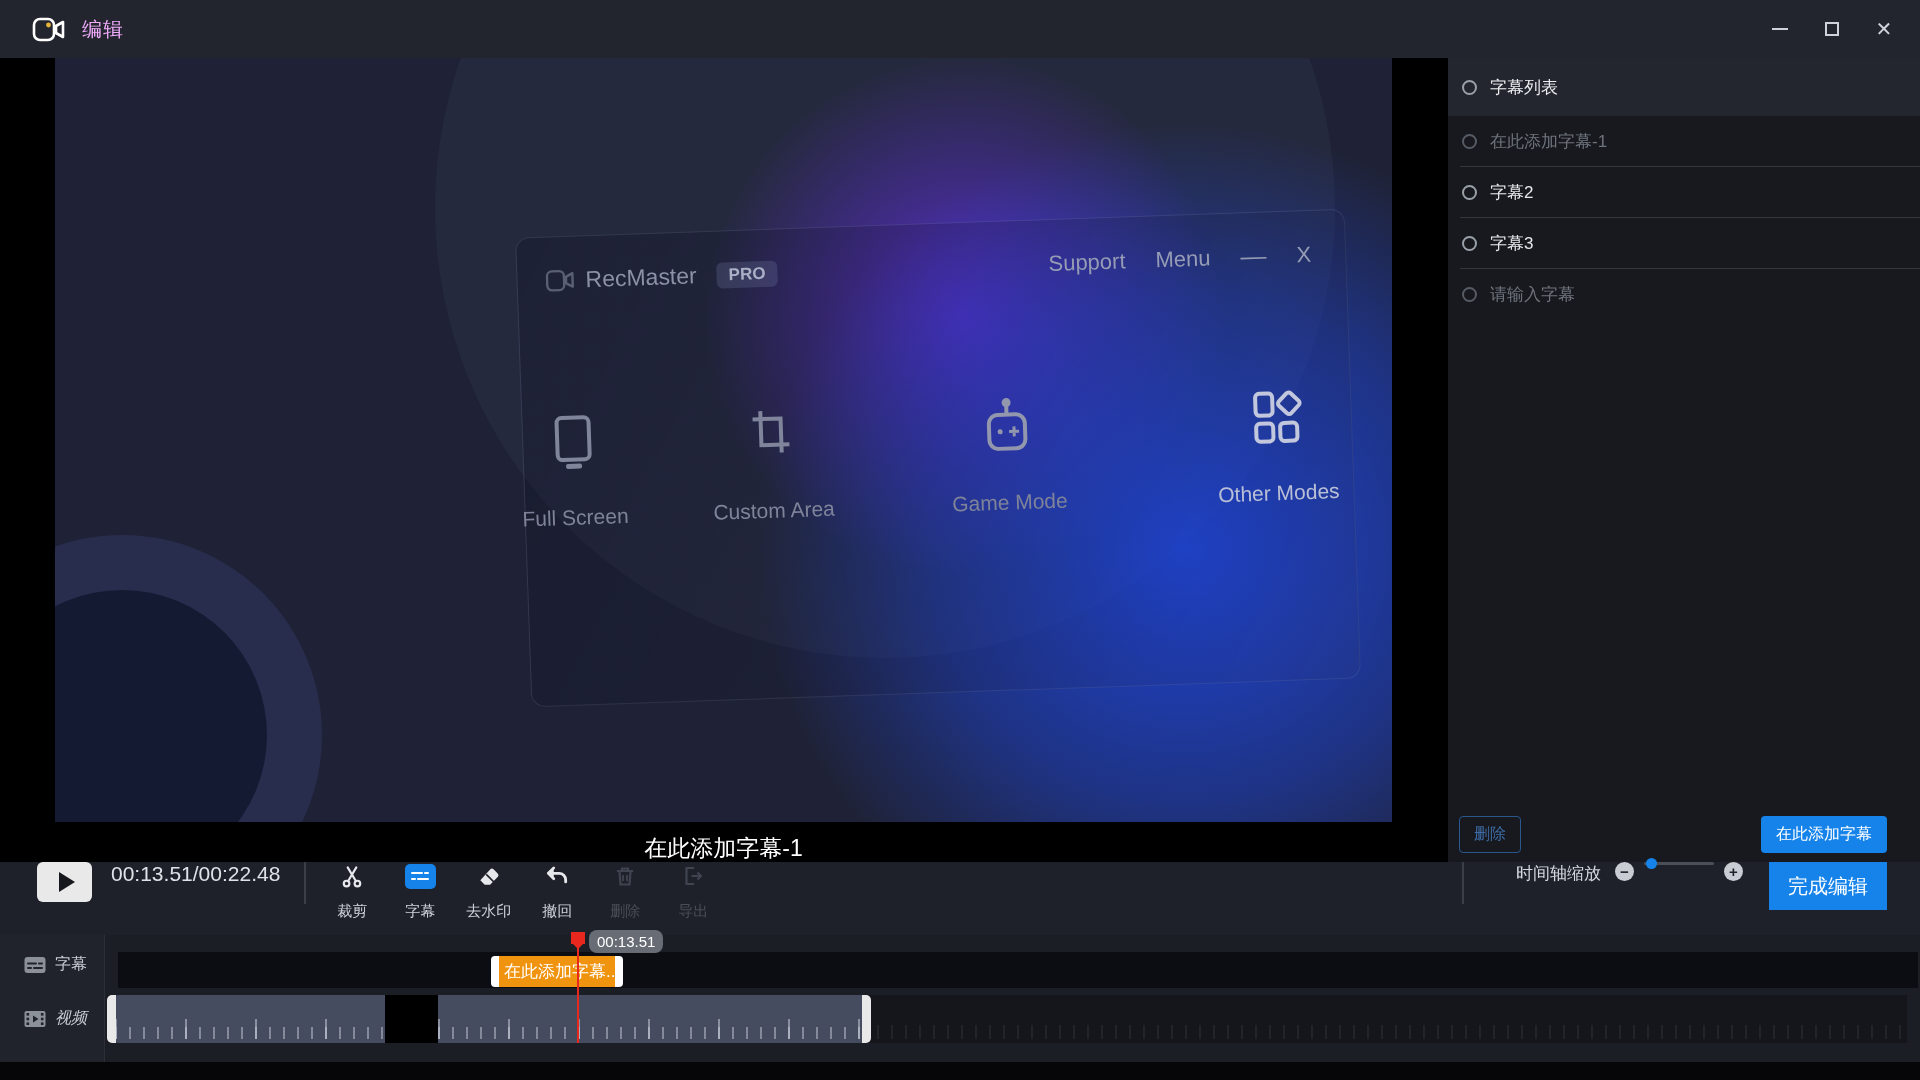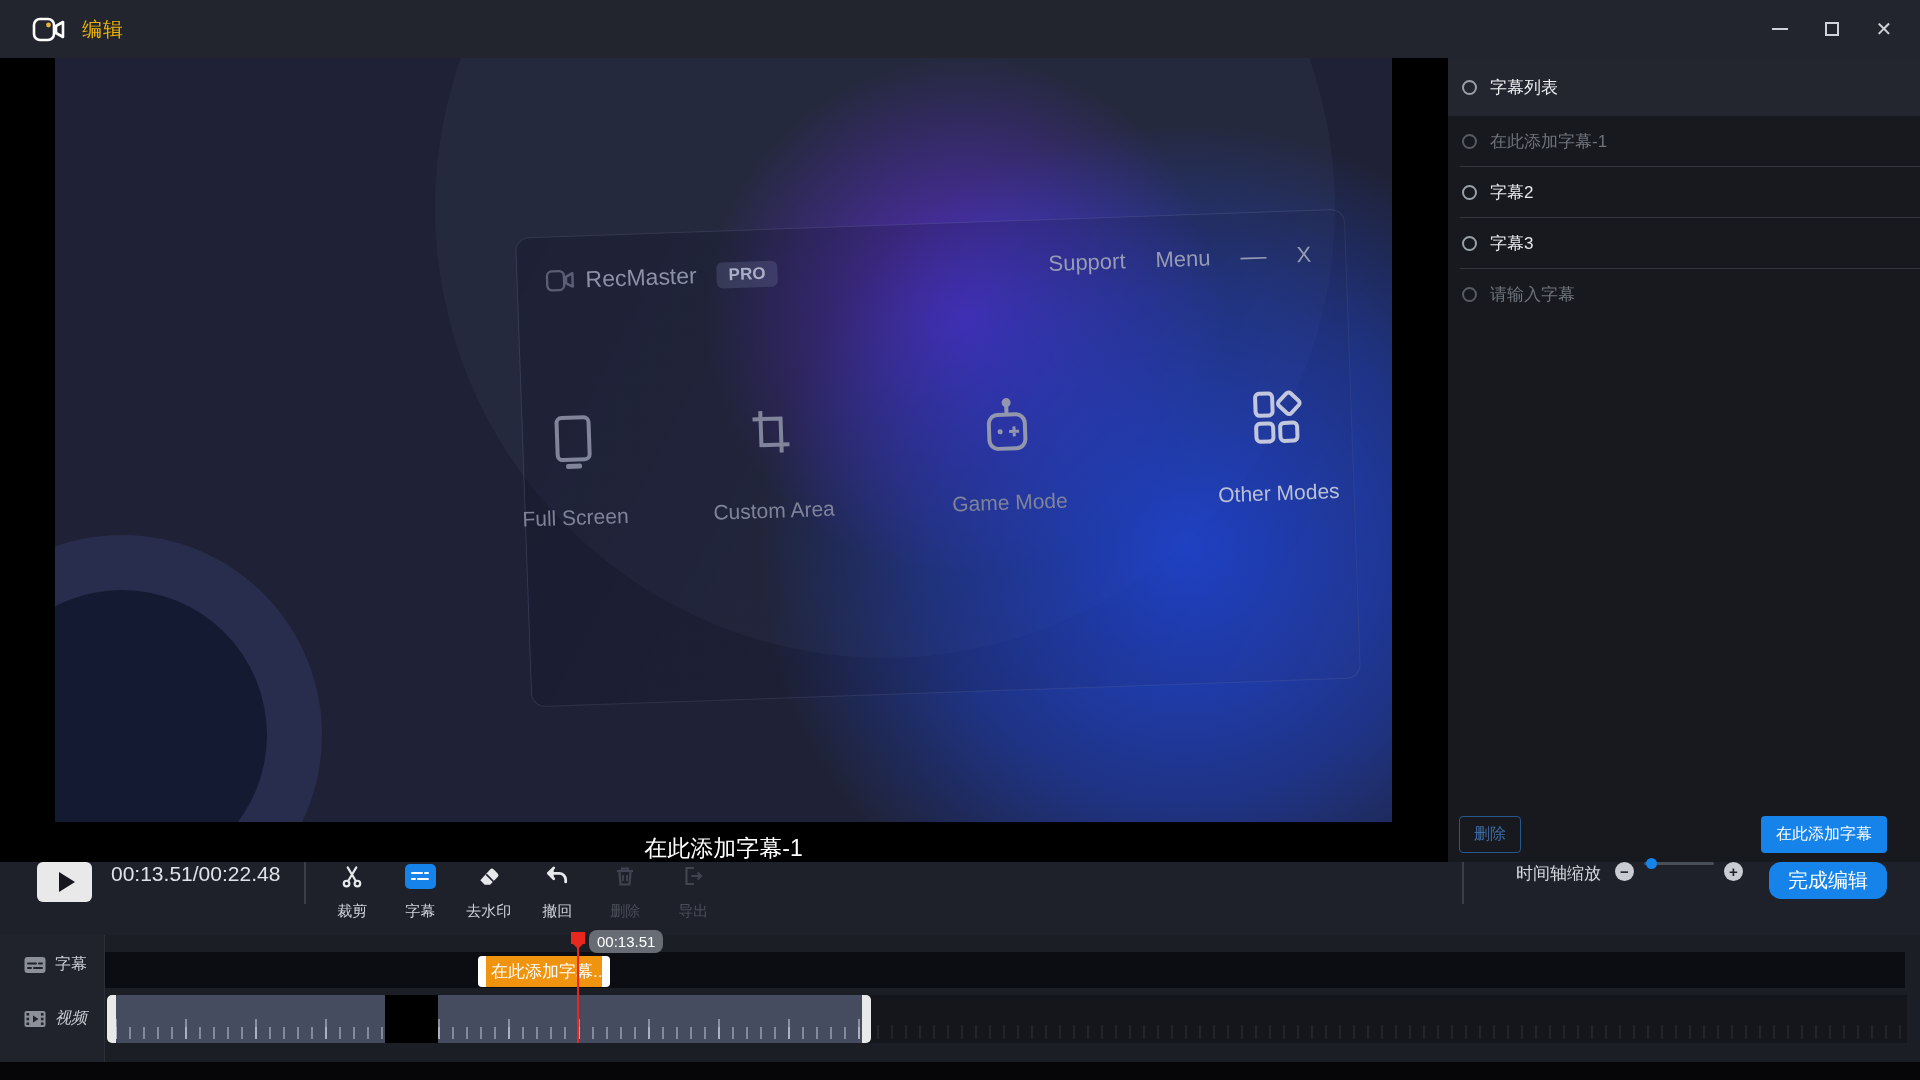--- a/index.html
+++ b/index.html
@@ -2,21 +2,21 @@
 <html><head>
 <meta charset="utf-8">
 <style>
   * { margin:0; padding:0; box-sizing:border-box; }
   html,body { width:1920px; height:1080px; overflow:hidden; }
   body { background:#000; font-family:"Liberation Sans","DejaVu Sans",sans-serif; position:relative; color:#e8eaee; }
 
   
   .titlebar { position:absolute; left:0; top:0; width:1920px; height:58px; background:#22252d; display:flex; align-items:center; }
   .app-logo { margin-left:32px; width:34px; height:27px; }
-  .app-title { margin-left:16px; font-size:20px; color:#eab308; letter-spacing:1px; }
+  .app-title { margin-left:16px; font-size:20px; color:#f0abfc; letter-spacing:1px; }
   .win-controls { margin-left:auto; display:flex; align-items:center; gap:8px; padding-right:14px; }
   .win-btn { width:44px; height:42px; display:flex; align-items:center; justify-content:center; cursor:pointer; }
   .glyph-min { width:16px; height:2px; background:#cfd3d9; }
   .glyph-max { width:14px; height:14px; border:2px solid #cfd3d9; }
   .glyph-close { font-size:20px; color:#cfd3d9; line-height:1; }
 
   
   .preview { position:absolute; left:0; top:58px; width:1448px; height:804px; background:#000; overflow:hidden; }
   .video-canvas { position:absolute; left:55px; top:0; width:1337px; height:764px; background:#1f2236; overflow:hidden; }
   .big-disc { position:absolute; left:380px; top:-300px; width:900px; height:900px; border-radius:50%; background:rgba(160,170,220,0.05); }
@@ -70,30 +70,30 @@
   .tool { display:flex; flex-direction:column; align-items:center; gap:12px; cursor:pointer; min-width:44px; }
   .tool-icon { height:28px; display:flex; align-items:center; justify-content:center; }
   .tool-label { font-size:15px; color:#cfd3d9; }
   .tool.disabled .tool-label { color:#494e59; }
   .tool-sub-icon { width:31px; height:25px; background:#1583ea; border-radius:5px; display:flex; align-items:center; justify-content:center; }
   .tb-spacer { flex:1; }
   .zoom-label { font-size:17px; color:#d5d8dd; margin:0 14px 0 28px; white-space:nowrap; }
   .zoom-btn { width:19px; height:19px; border-radius:50%; background:#c9ccd2; color:#1e212a; font-size:15px; font-weight:bold; display:flex; align-items:center; justify-content:center; cursor:pointer; flex:none; line-height:1; }
   .zoom-slider { width:70px; height:3px; background:#4a4e57; border-radius:2px; margin:0 10px; position:relative; flex:none; }
   .zoom-thumb { position:absolute; left:2px; top:-4px; width:11px; height:11px; border-radius:50%; background:#1583ea; cursor:pointer; }
-  .btn-finish { margin-left:26px; width:118px; height:37px; background:#1583ea; border:none; border-radius:12px; color:#fff; font-size:20px; cursor:pointer; font-family:inherit; flex:none; }
+  .btn-finish { margin-left:26px; width:118px; height:48px; background:#1583ea; border:none; border-radius:0; color:#fff; font-size:20px; cursor:pointer; font-family:inherit; flex:none; }
 
   
   .timeline { position:absolute; left:0; top:935px; width:1920px; height:127px; background:#1b1e25; }
   .tl-labels { position:absolute; left:0; top:0; width:105px; height:100%; background:#20232b; border-right:1px solid #2c2f37; }
   .tl-label { position:absolute; left:24px; display:flex; align-items:center; gap:9px; }
   .tl-label-sub { top:19px; }
   .tl-label-vid { top:73px;font-style:italic; }
   .tl-label span { font-size:16px; color:#c9cdd3; }
-  .sub-track { position:absolute; left:105px; top:17px; width:1800px; height:36px; background:#0b0d12; }
+  .sub-track { position:absolute; left:118px; top:17px; width:1800px; height:36px; background:#0b0d12; }
   .sub-clip { position:absolute; left:373px; top:4px; width:132px; height:31px; display:flex; cursor:pointer; }
   .clip-cap { width:8px; background:#fff; flex:none; }
   .cap-l { border-radius:4px 0 0 4px; }
   .cap-r { border-radius:0 4px 4px 0; }
   .sub-clip-body { flex:1; background:#f0930f; color:#fff; font-size:17px; line-height:31px; padding:0 5px; white-space:nowrap; overflow:hidden; }
   .vid-track { position:absolute; left:107px; top:60px; width:1800px; height:48px; background:#14161c; }
   .vid-track::after { content:""; position:absolute; left:0; right:0; bottom:4px; height:14px;
     background:repeating-linear-gradient(90deg, rgba(255,255,255,0.06) 0 2px, transparent 2px 14px); }
   .vid-cap { position:absolute; top:0; width:9px; height:48px; background:#e9e9ea; z-index:3; }
   .vid-cap-l { left:0; border-radius:5px 0 0 5px; }

